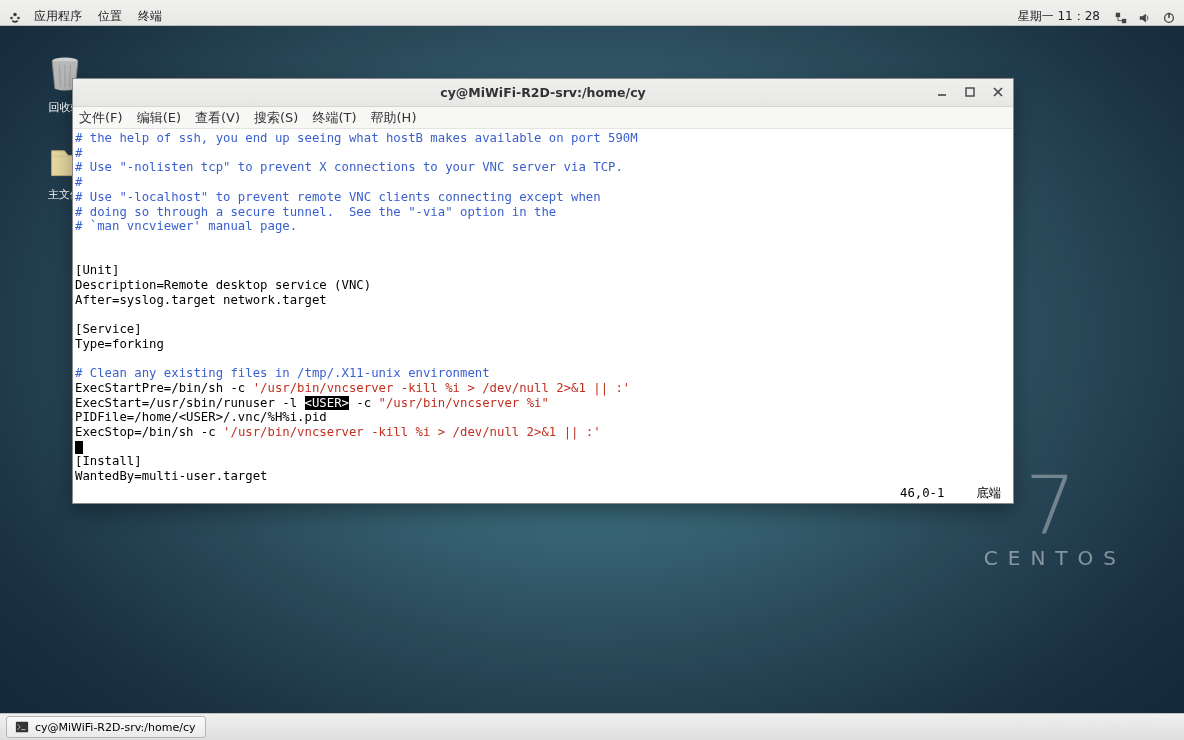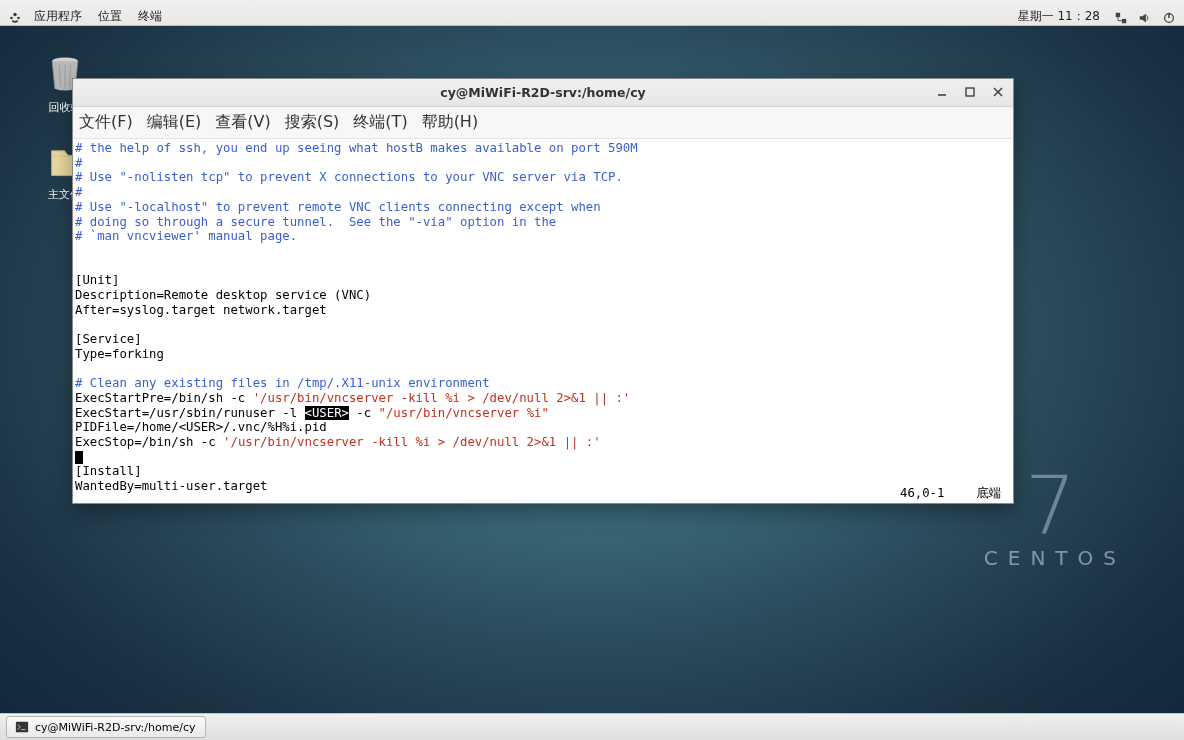--- a/index.html
+++ b/index.html
@@ -62,25 +62,25 @@
   display:flex; align-items:center; justify-content:center;
   border-bottom:1px solid #d5d5d4;
   position:relative;
   font-size:12.5px; font-weight:bold; color:#333;
 }
 .winbtns { position:absolute; right:6px; top:4px; display:flex; gap:10px; }
 .winbtns .wbtn { width:18px; height:18px; display:flex; align-items:center; justify-content:center; cursor:pointer; }
 .winbtns svg{ width:12px; height:12px; }
 
 .menubar {
-  height: 32px;
+  height: 22px;
   background:#f7f7f6;
   border-bottom:1px solid #e4e4e3;
   display:flex; align-items:center;
-  font-size:16px; color:#333;
+  font-size:13px; color:#333;
   padding:0 6px;
 }
 .menubar .mi { margin-right:14px; cursor:default; }
 
 .term-body {
   flex:1;
   padding:2px 2px 0 2px;
   font-family:"DejaVu Sans Mono","Courier New",monospace;
   font-size:12.3px;
   line-height:14.7px;

